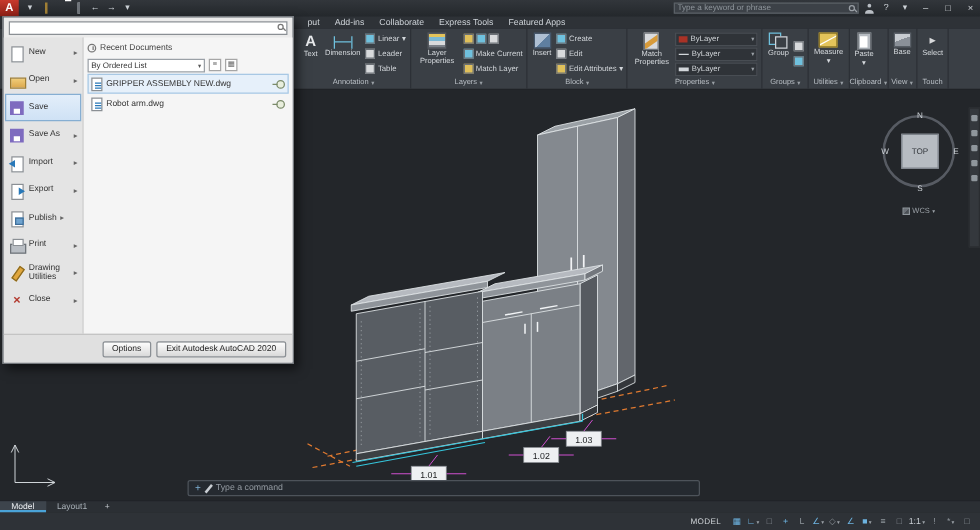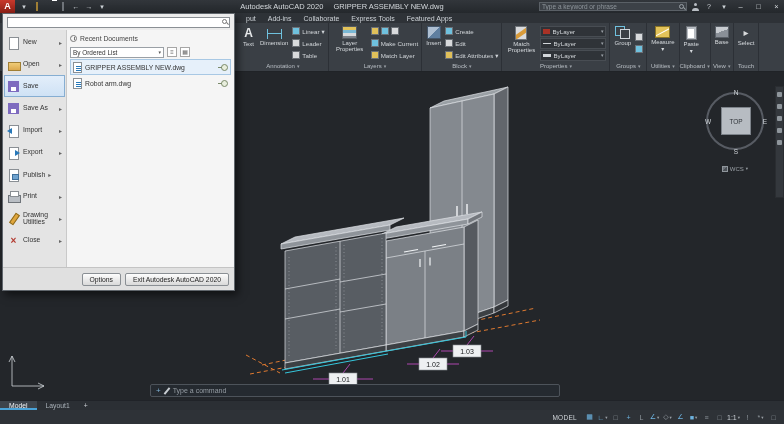--- a/index.html
+++ b/index.html
@@ -150,24 +150,20 @@
   <div class="logo">A</div>
   <div class="qat">
     <span class="ticon">▾</span>
     <span class="ticon"><span class="sh-folder"></span></span>
     <span class="ticon"><span class="sh-floppy"></span></span>
     <span class="ticon"><span class="sh-printer"></span></span>
     <span class="ticon">←</span>
     <span class="ticon">→</span>
     <span class="ticon">▾</span>
   </div>
-  <div class="tb-title">
-    <span>Autodesk AutoCAD 2020</span>
-    <span>GRIPPER ASSEMBLY NEW.dwg</span>
-  </div>
   <div class="tb-right">
     <div class="searchbox">
       <input type="text" placeholder="Type a keyword or phrase" style="">
       <span class="mag"></span>
     </div>
     <span class="ic-person"></span>
     <span class="ticon">?</span>
     <span class="ticon">▾</span>
     <span class="winbtn">–</span>
     <span class="winbtn">□</span>

